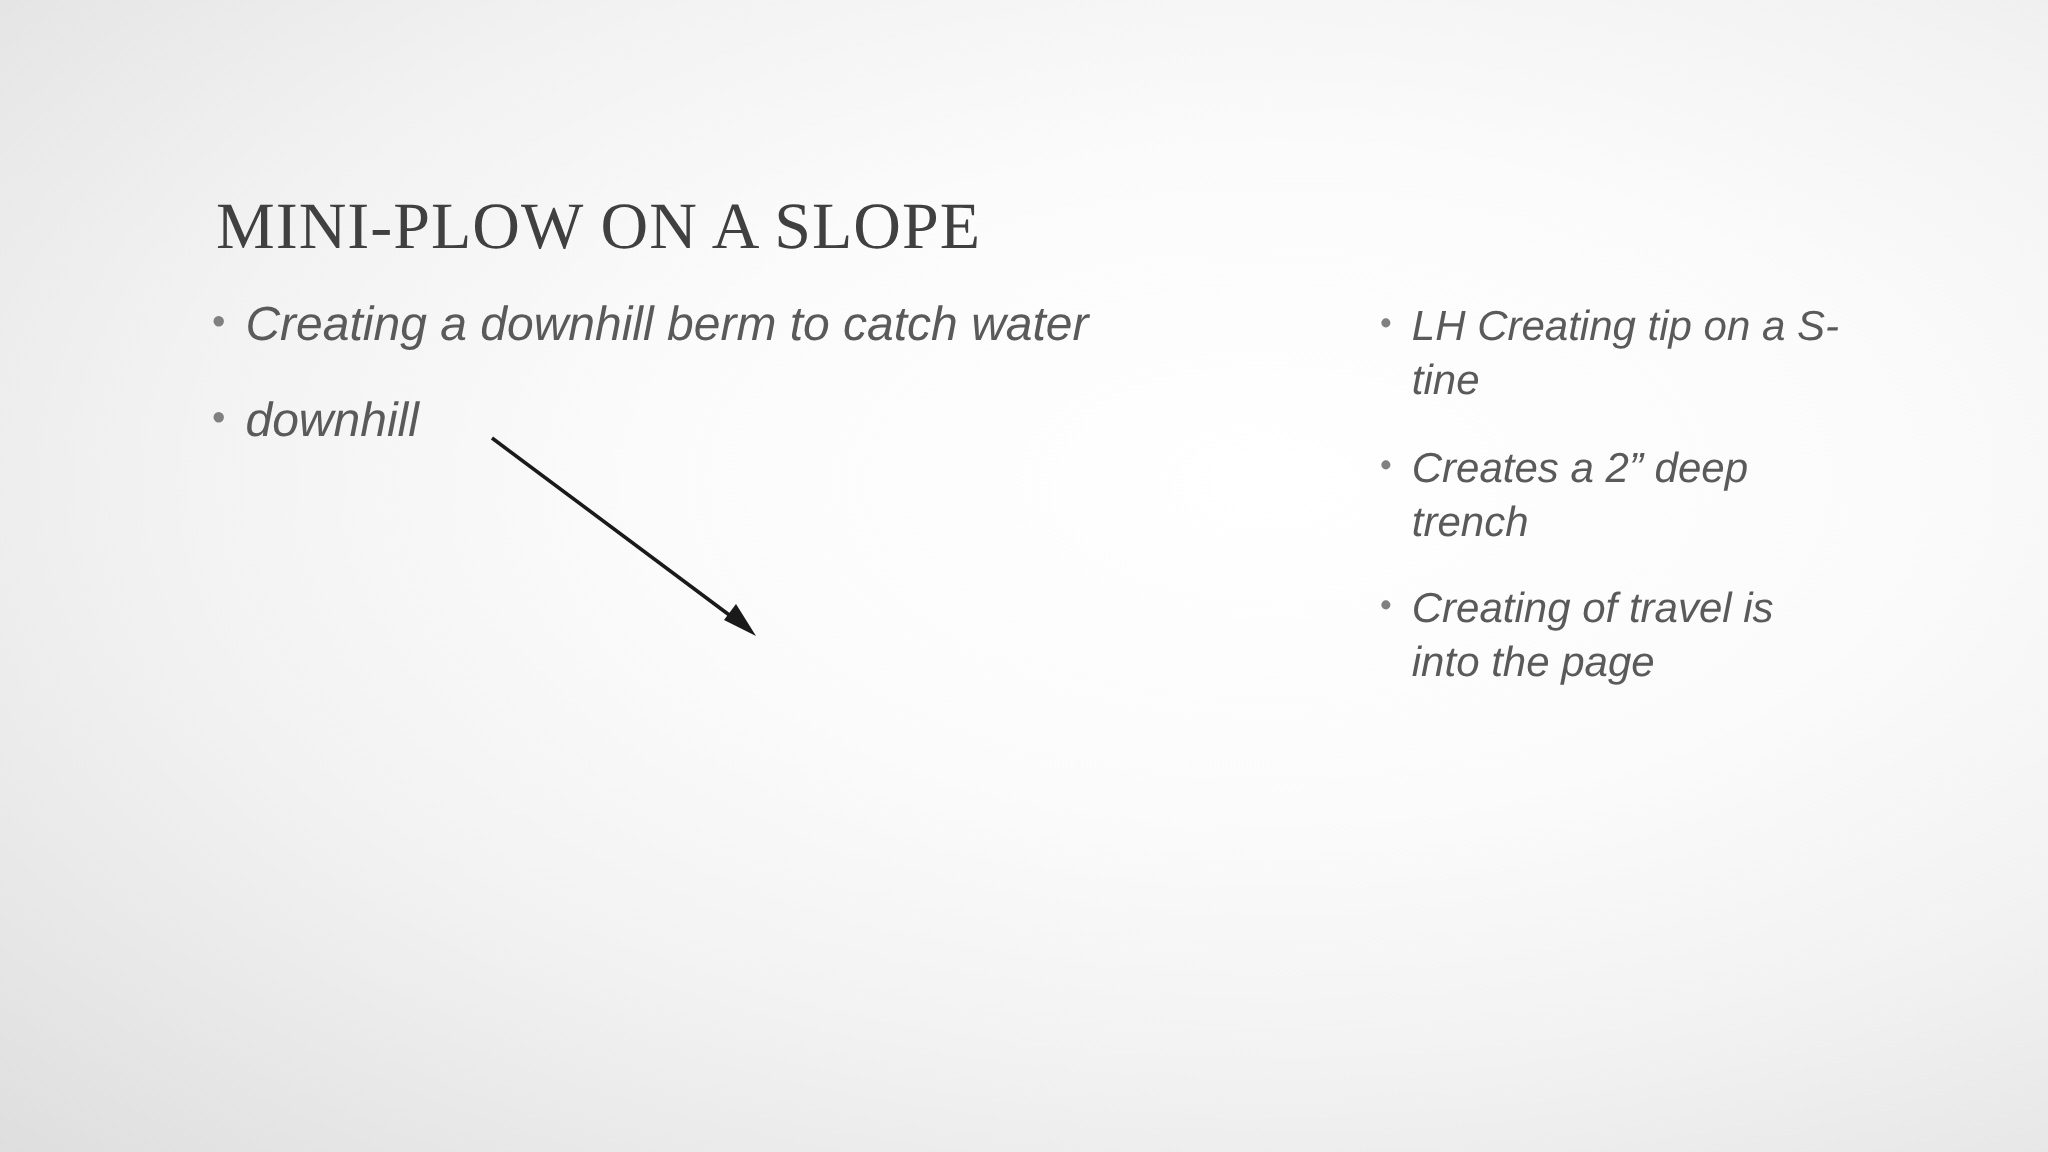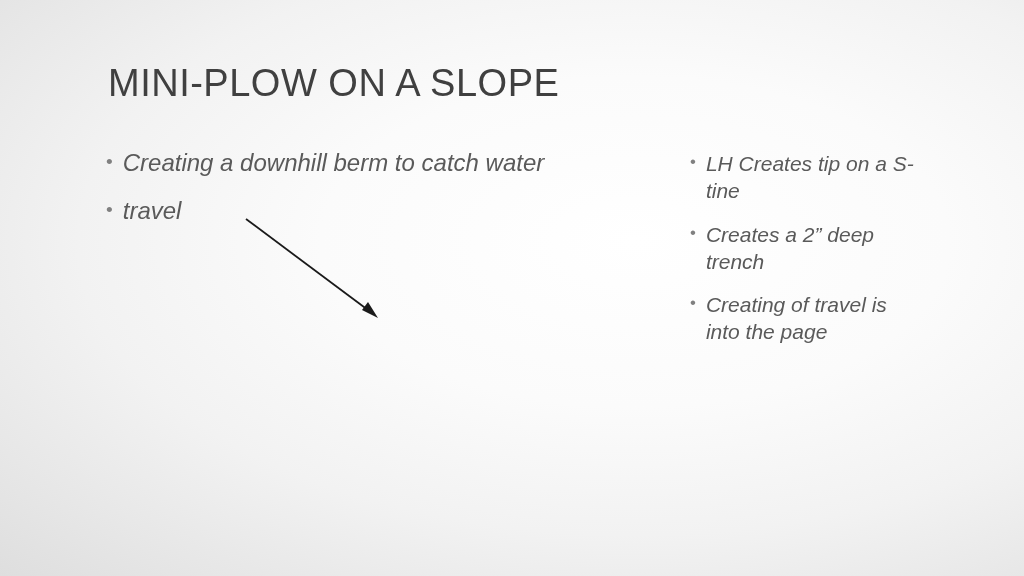--- a/index.html
+++ b/index.html
@@ -15,26 +15,27 @@
   .slide {
     position: relative;
     width: 1024px;
     height: 576px;
     box-sizing: border-box;
     background: radial-gradient(ellipse at 62% 42%, #ffffff 0%, #fbfbfb 35%, #f2f2f2 62%, #e6e6e6 85%, #dedede 100%);
   }
   .title {
     position: absolute;
     left: 108px;
-    top: 62px;
-    font-size: 38px;
+    top: 96px;
+    font-size: 33px;
     letter-spacing: 0.5px;
     color: #404040;
     font-weight: 400;
     white-space: nowrap;
+    font-family: Liberation Serif, serif;
   }
   .col {
     position: absolute;
   }
   .col-left {
     left: 106px;
     top: 148px;
     width: 560px;
   }
   .col-right {
@@ -87,28 +88,28 @@
 
   <div class="title">MINI-PLOW ON A SLOPE</div>
 
   <div class="col col-left">
     <div class="bullet">
       <span class="dot">•</span>
       <span class="btext">Creating a downhill berm to catch water</span>
     </div>
     <div class="bullet">
       <span class="dot">•</span>
-      <span class="btext">travel</span>
+      <span class="btext">downhill</span>
     </div>
   </div>
 
   <div class="col col-right">
     <div class="bullet">
       <span class="dot">•</span>
-      <span class="btext">LH Creates tip on a S-tine</span>
+      <span class="btext">LH Creating tip on a S-tine</span>
     </div>
     <div class="bullet">
       <span class="dot">•</span>
       <span class="btext">Creates a 2” deep trench</span>
     </div>
     <div class="bullet">
       <span class="dot">•</span>
       <span class="btext">Creating of travel is into the page</span>
     </div>
   </div>

